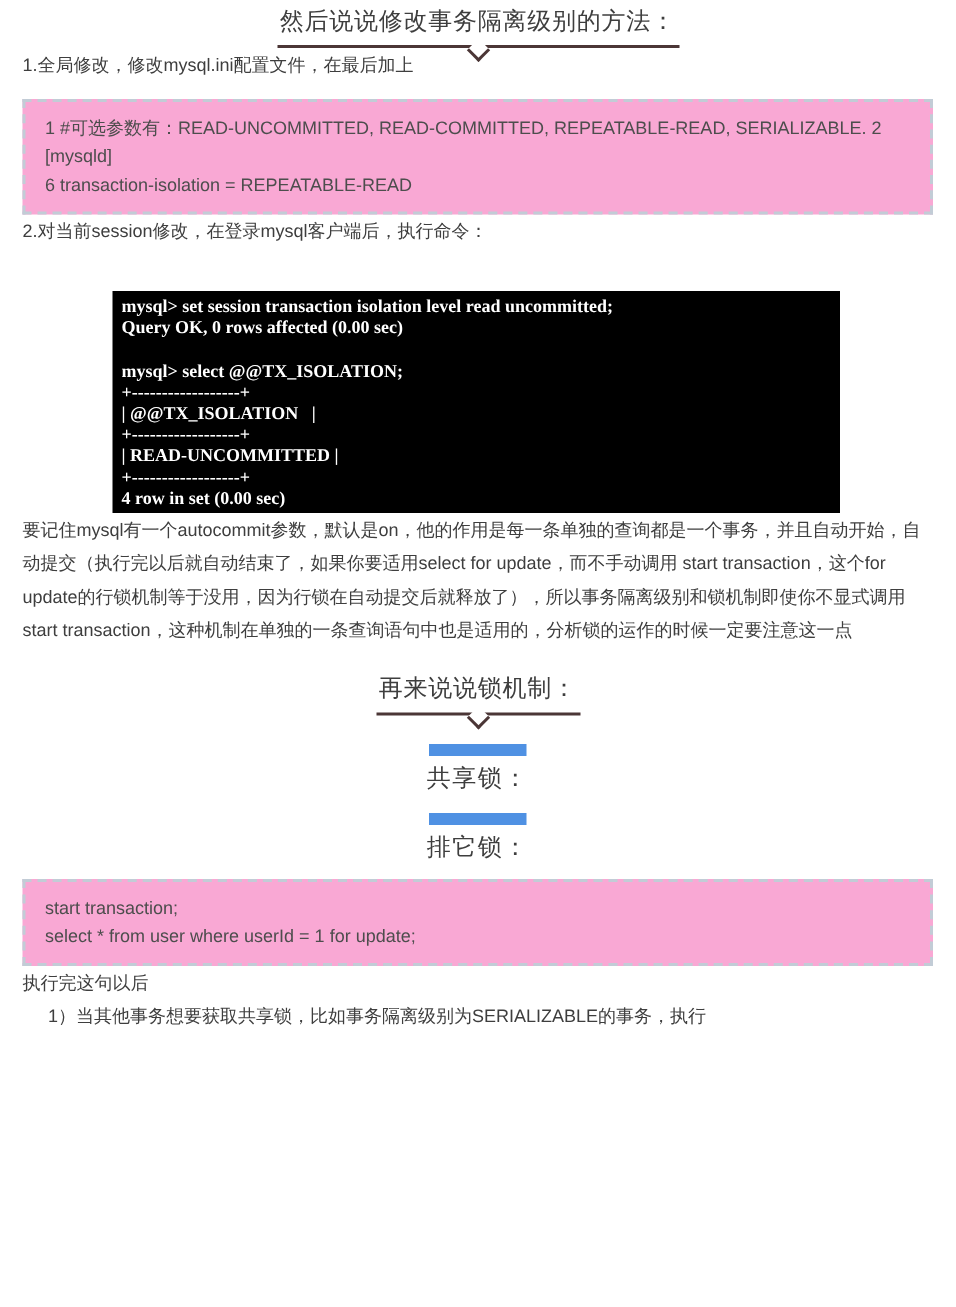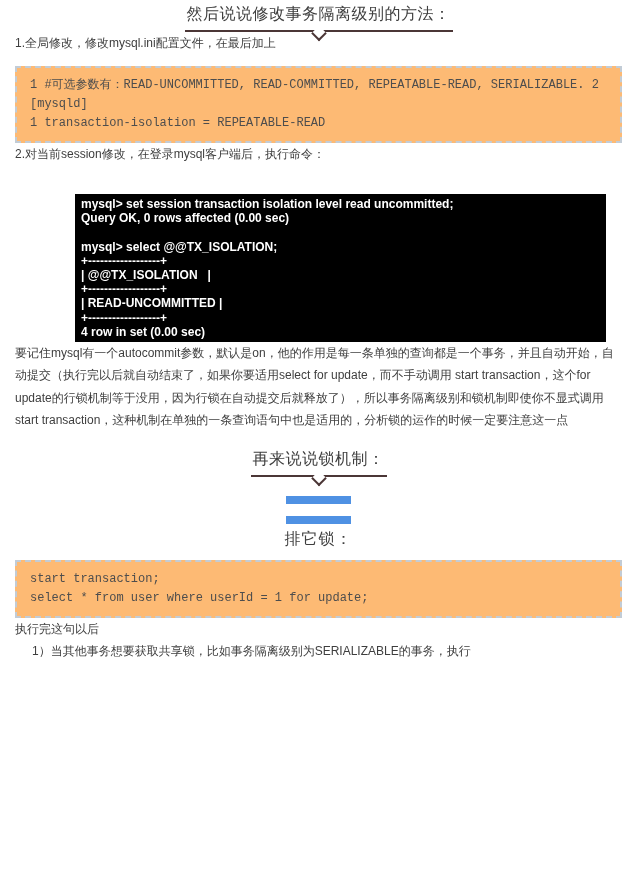--- a/index.html
+++ b/index.html
@@ -18,26 +18,26 @@
   .tt-inner{display:inline-block; position:relative; font-size:16px; letter-spacing:0.5px;
             padding:0 2px 5px; border-bottom:2px solid var(--underline);}
   .tt-notch{position:absolute; left:50%; bottom:-9px; width:11px; height:11px; background:#fff;
             border-right:2px solid var(--underline); border-bottom:2px solid var(--underline);
             transform:translateX(-50%) rotate(45deg);}
 
   p.body-text{font-size:12px; line-height:22.5px; margin:0 15px;}
   .mt13{margin-top:13px;} .mt11{margin-top:11px;} .mt19{margin-top:19px;} .mt14{margin-top:14px;}
 
   .codebox{margin:11px 15px 0; border:2px dashed var(--code_border); padding:8px 13px;
-           font-size:12px; line-height:19px; color:var(--code_text); background:#fdba74;font-family:Liberation Mono, monospace;}
+           font-size:12px; line-height:19px; color:var(--code_text); background:#f9a8d4;}
   .codebox.second{margin-top:10px;}
 
-  .terminal{margin:29px 0 0 75px; width:531px; background:var(--terminal_bg);
+  .terminal{margin:29px 0 0 75px; width:485px; background:var(--terminal_bg);
             color:var(--terminal_text); padding:3px 0 3px 6px;
-            font-family:Liberation Sans, sans-serif; font-weight:bold; font-size:12px;}
+            font-family:Liberation Serif, serif; font-weight:bold; font-size:12px;}
   .terminal div{white-space:pre; height:14.2px; line-height:14.2px;}
 
   .lock-head{text-align:center;}
   .lock-head.first{margin-top:19px;}
   .lock-head.second{margin-top:12px;}
   .accent-bar{width:65px; height:8px; background:var(--accent_bar); margin:0 auto;}
   .lock-label{font-size:16px; margin-top:5px; letter-spacing:1px;}
 
   .indent{padding-left:17px;}
 </style>
@@ -50,21 +50,21 @@
     <span class="tt-inner">
       <span>然后说说修改事务隔离级别的方法：</span>
       <span class="tt-notch"></span>
     </span>
   </div>
 
   <p class="body-text mt13">1.全局修改，修改mysql.ini配置文件，在最后加上</p>
 
   <div class="codebox">
     <div class="code-line">1 #可选参数有：READ-UNCOMMITTED, READ-COMMITTED, REPEATABLE-READ, SERIALIZABLE. 2 [mysqld]</div>
-    <div class="code-line">1 transaction-isolation = REPEATABLE-READ</div>
+    <div class="code-line">6 transaction-isolation = REPEATABLE-READ</div>
   </div>
 
   <p class="body-text">2.对当前session修改，在登录mysql客户端后，执行命令：</p>
 
   <div class="terminal">
     <div>mysql&gt; set session transaction isolation level read uncommitted;</div>
     <div>Query OK, 0 rows affected (0.00 sec)</div>
     <div></div>
     <div>mysql&gt; select @@TX_ISOLATION;</div>
     <div>+------------------+</div>
@@ -79,20 +79,21 @@
 
   <div class="tooltip-title second">
     <span class="tt-inner">
       <span>再来说说锁机制：</span>
       <span class="tt-notch"></span>
     </span>
   </div>
 
   <div class="lock-head first">
     <div class="accent-bar"></div>
+    <div class="lock-label">共享锁：</div>
   </div>
 
 
   <div class="lock-head second">
     <div class="accent-bar"></div>
     <div class="lock-label">排它锁：</div>
   </div>
 
 
   <div class="codebox second">

